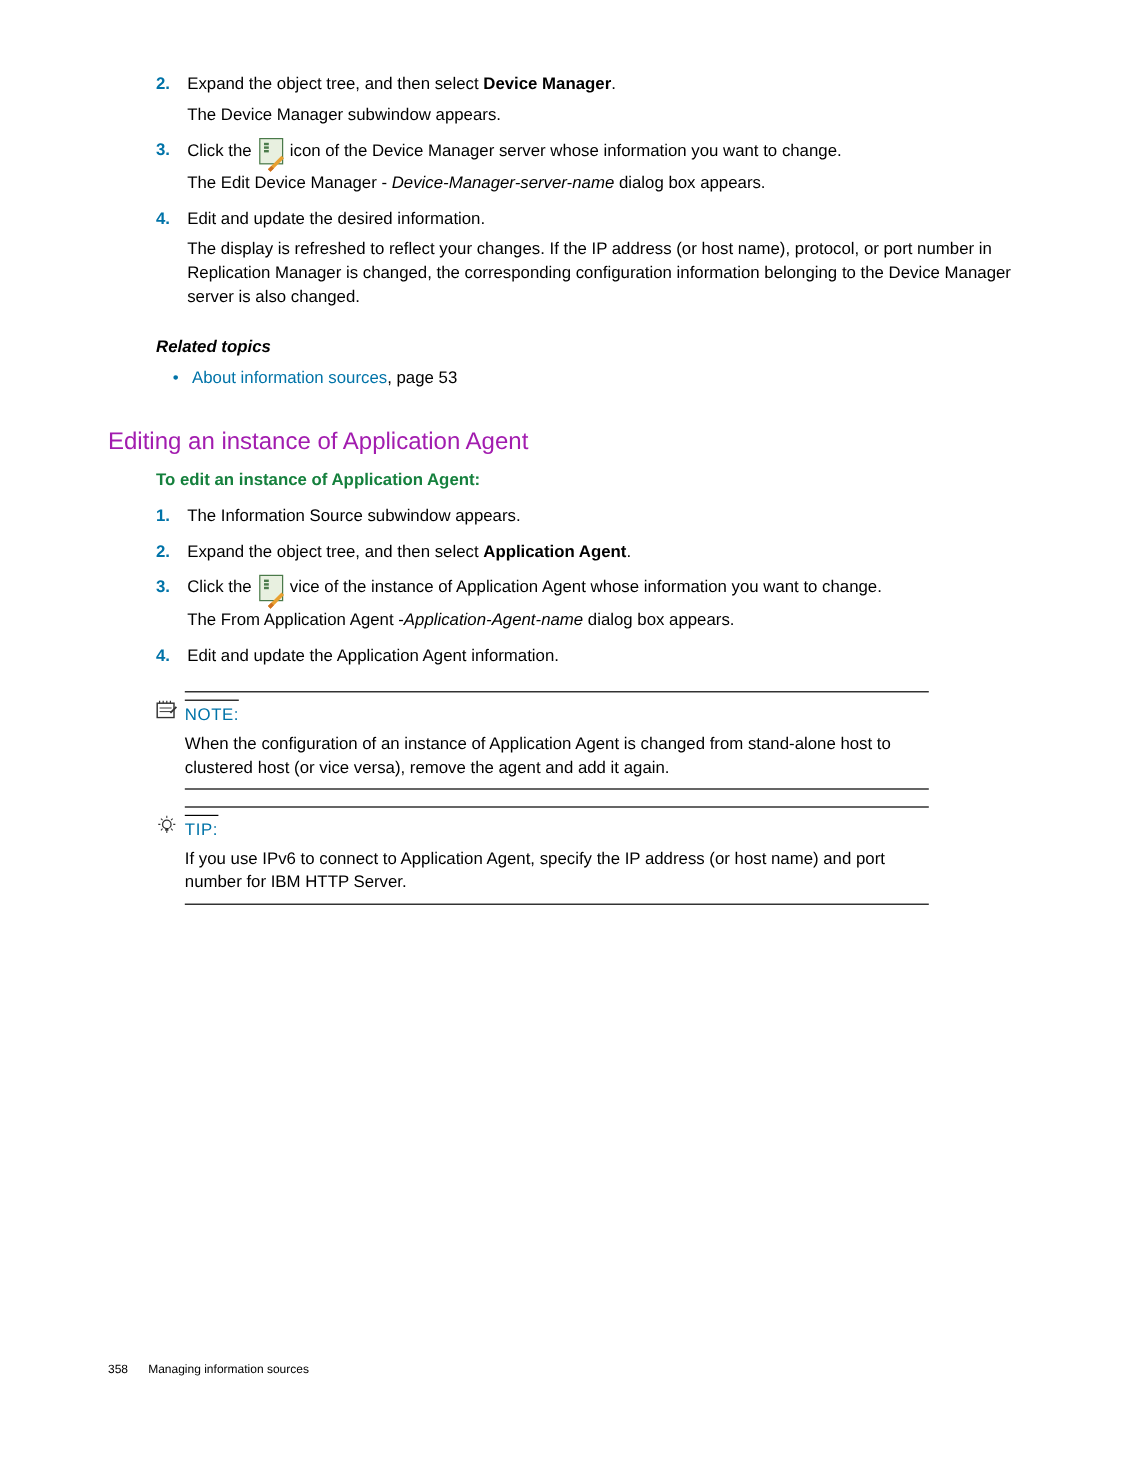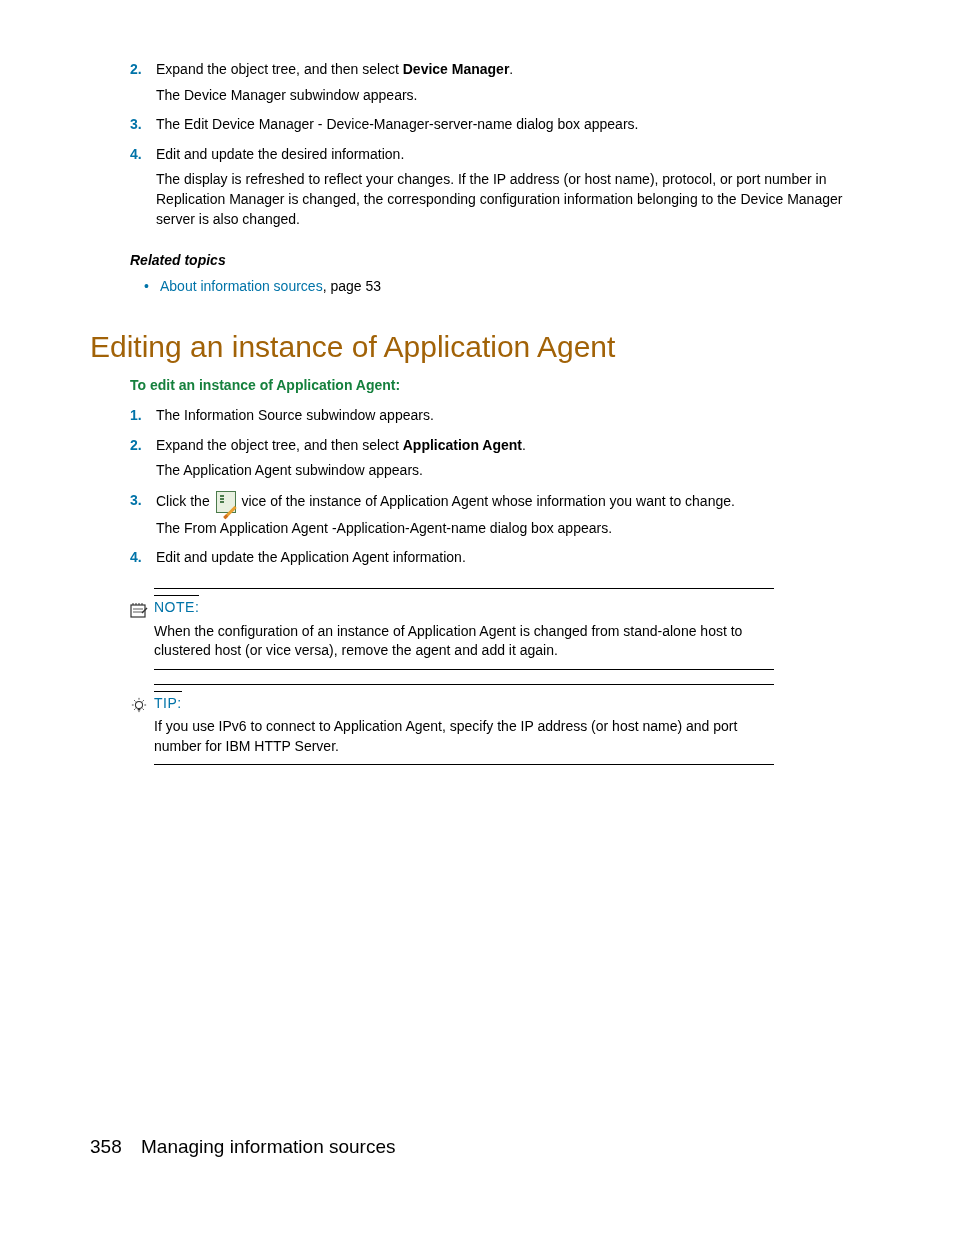--- a/index.html
+++ b/index.html
@@ -28,25 +28,25 @@
     width: 26px;
     flex-shrink: 0;
   }
   .step-body {
     flex: 1;
   }
   .step-body p {
     margin: 0 0 6px 0;
   }
   .bold { font-weight: bold; }
-  .italic { }
+  .italic { font-style: italic; }
   h2.heading {
-    color: #a16207;
+    color: #a21caf;
     font-weight: normal;
-    font-size: 30px;
+    font-size: 20px;
     margin: 30px 0 8px -40px;
   }
   .related-heading {
     font-weight: bold;
     margin: 16px 0 6px 0;
     font-style: italic;
   }
   .bullet-list {
     margin-left: 14px;
   }
@@ -96,21 +96,21 @@
     margin: 14px 0 14px 24px;
     padding-right: 90px;
   }
   .callout hr {
     border: none;
     border-top: 1px solid #000;
     margin: 0;
   }
   .callout-header {
     display: flex;
-    align-items: flex-end;
+    align-items: flex-start;
     margin-top: 6px;
     margin-bottom: 4px;
     margin-left: -24px;
   }
   .callout-label {
     color: #0073a8;
     font-size: 14px;
     border-top: 1px solid #000;
     padding-top: 2px;
     letter-spacing: 0.5px;
@@ -118,23 +118,23 @@
   .callout-body {
     margin-bottom: 8px;
   }
   .note-icon {
     width: 18px;
     height: 16px;
     margin-right: 6px;
   }
   .footer {
     position: absolute;
-    bottom: 74px;
+    bottom: 86px;
     left: 90px;
-    font-size: 19px;
+    font-size: 10px;
   }
   .footer-page {
     margin-right: 14px;
   }
 </style>
 </head>
 <body>
 
 <div class="step-list">
 
@@ -142,20 +142,21 @@
     <div class="step-num">2.</div>
     <div class="step-body">
       <p><span>Expand the object tree, and then select </span><span class="bold">Device Manager</span><span>.</span></p>
       <p>The Device Manager subwindow appears.</p>
     </div>
   </div>
 
   <div class="step">
     <div class="step-num">3.</div>
     <div class="step-body">
+      <p><span>Click the </span><span class="edit-icon"></span><span> icon of the Device Manager server whose information you want to change.</span></p>
       <p><span>The Edit Device Manager - </span><span class="italic">Device-Manager-server-name</span><span> dialog box appears.</span></p>
     </div>
   </div>
 
   <div class="step">
     <div class="step-num">4.</div>
     <div class="step-body">
       <p>Edit and update the desired information.</p>
       <p>The display is refreshed to reflect your changes. If the IP address (or host name), protocol, or port number in Replication Manager is changed, the corresponding configuration information belonging to the Device Manager server is also changed.</p>
     </div>
@@ -176,21 +177,20 @@
     <div class="step-num">1.</div>
     <div class="step-body">
       <p>The Information Source subwindow appears.</p>
     </div>
   </div>
 
   <div class="step">
     <div class="step-num">2.</div>
     <div class="step-body">
       <p><span>Expand the object tree, and then select </span><span class="bold">Application Agent</span><span>.</span></p>
-      <p>The Application Agent subwindow appears.</p>
     </div>
   </div>
 
   <div class="step">
     <div class="step-num">3.</div>
     <div class="step-body">
       <p><span>Click the </span><span class="edit-icon"></span><span> vice of the instance of Application Agent whose information you want to change.</span></p>
       <p><span>The From Application Agent -</span><span class="italic">Application-Agent-name</span><span> dialog box appears.</span></p>
     </div>
   </div>

